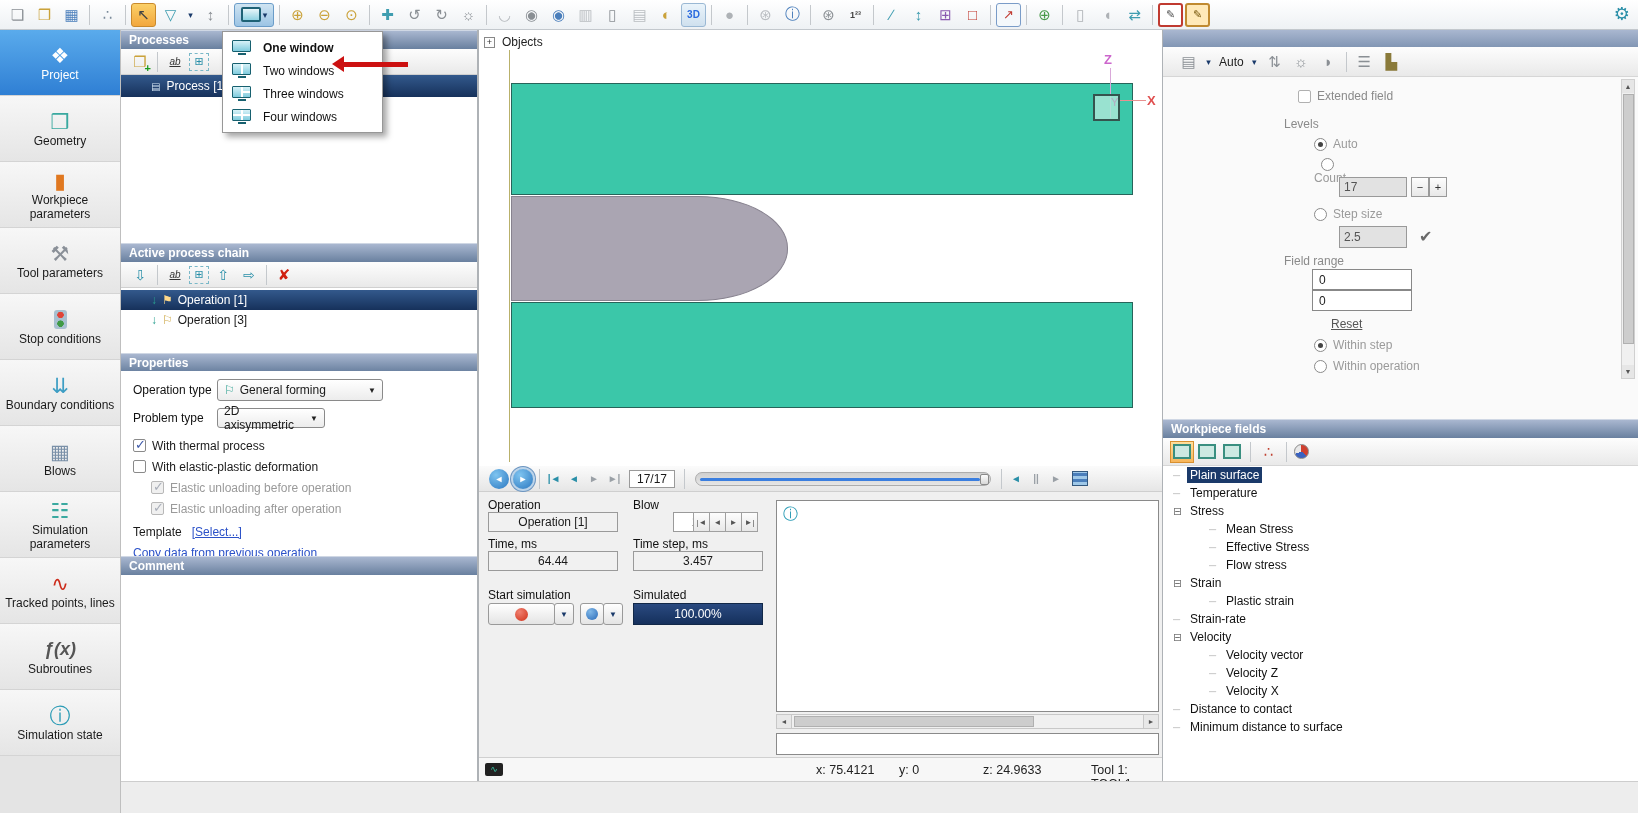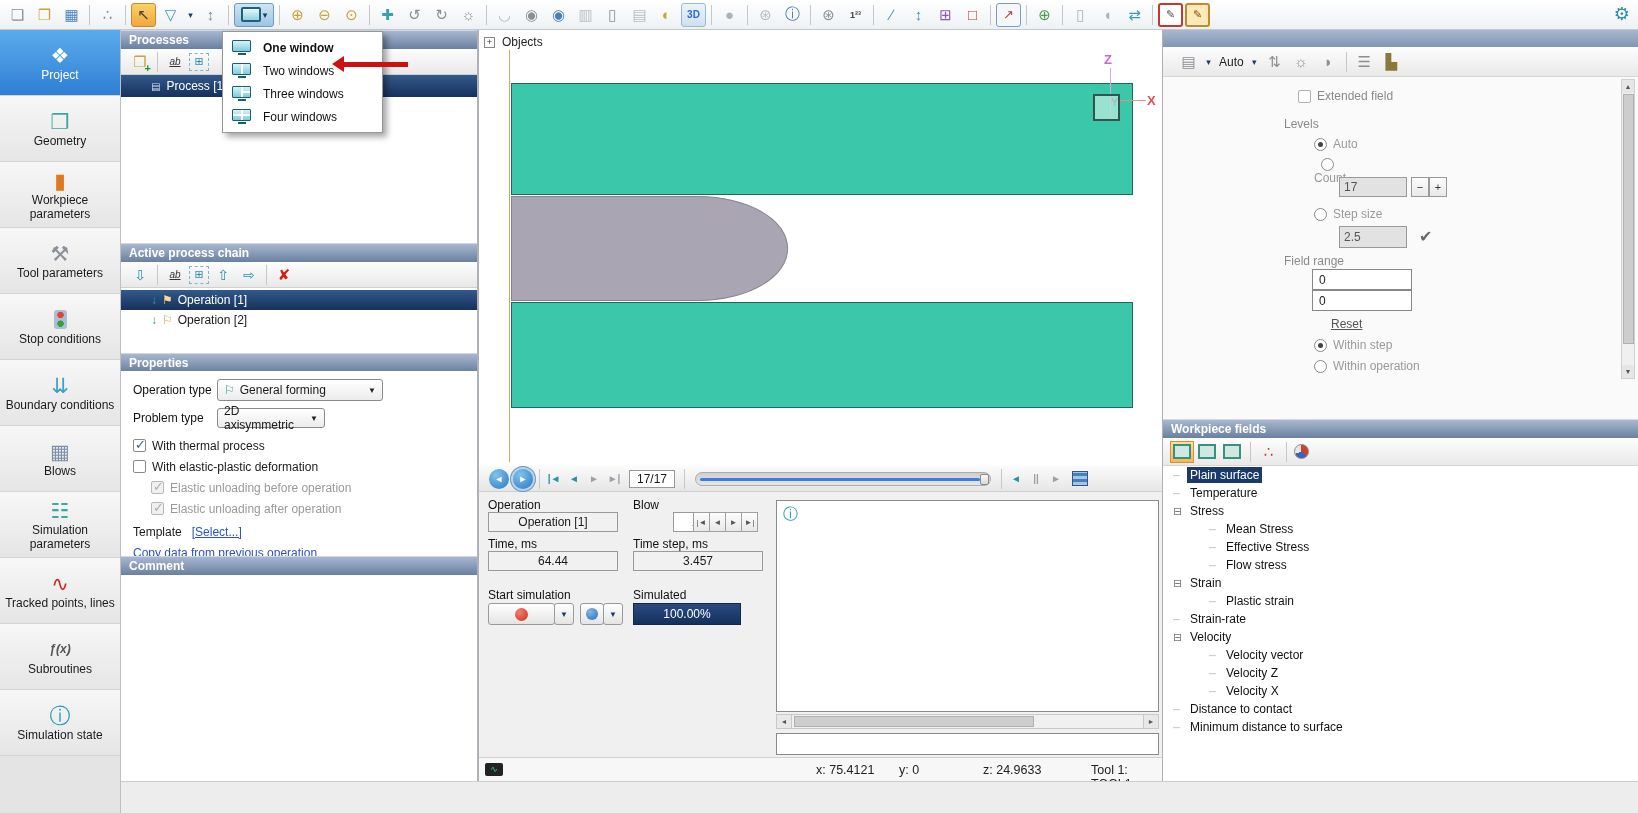--- a/index.html
+++ b/index.html
@@ -33,21 +33,21 @@
   
   .sidebar{position:absolute;left:0;top:30px;width:121px;height:783px;background:#e4e4e4;
            border-right:1px solid #bfbfbf;}
   .sb-item{height:66px;border-bottom:1px solid #d4d4d4;display:flex;flex-direction:column;
            align-items:center;justify-content:center;background:linear-gradient(#f7f7f7,#e5e5e5);
            text-align:center;cursor:pointer;line-height:14px;padding:2px 4px;}
   .sb-item.sel{background:linear-gradient(#5aabec,#2f7fd4);color:#fff;}
   .sb-glyph{font-size:21px;line-height:23px;height:25px;display:flex;align-items:center;justify-content:center;}
   .g-white{color:#fff}.g-teal{color:#3aa9a0}.g-orange{color:#e07820}.g-gray{color:#8a9098}
   .g-blue{color:#3e9ec4}.g-slate{color:#7a90a8}.g-red{color:#cc2b1a}.g-info{color:#2a9bb5}
-  .g-fx{color:#555;font-size:12px;font-weight:bold;font-style:italic;}
+  .g-fx{color:#555;font-size:18px;font-weight:bold;font-style:italic;}
   .ic-stop{width:13px;height:19px;border-radius:3px;background:#a8c0d0;margin:3px 0;
      background-image:radial-gradient(circle at 50% 26%,#e04438 3px,rgba(0,0,0,0) 3.5px),
                       radial-gradient(circle at 50% 72%,#3f9a45 3px,rgba(0,0,0,0) 3.5px);}
   
   .midpanel{position:absolute;left:121px;top:30px;width:357px;height:751px;background:#fff;
             border-right:1px solid #aeb2b6;}
   .phead{position:absolute;left:0;width:100%;height:19px;padding:2px 8px;
          background:linear-gradient(#a9b7d0,#69809f);color:#fff;font-weight:bold;font-size:12px;
          border-top:1px solid #cfd7e4;}
   .ptoolbar{position:absolute;left:0;width:100%;height:26px;display:flex;align-items:center;
@@ -430,21 +430,21 @@
 
         <div class="op-row rowsel sel">
           <span class="oparrow">↓</span>
           <span class="opflag">⚑</span>
           <span>Operation [1]</span>
         </div>
 
         <div class="op-row">
           <span class="oparrow">↓</span>
           <span class="opflag">⚐</span>
-          <span>Operation [2]</span>
+          <span>Operation [3]</span>
         </div>
       </div>
 
     <div class="phead" style="top:323px;">Properties</div>
     <div class="props" style="top:341px;">
       <div class="prow">
         <span class="plabel">Operation type</span>
         <span class="ddl" style="width:166px;">
           <span class="dflag">⚐</span>
           <span>General forming</span>
@@ -586,21 +586,21 @@
     <span class="ctl-label" style="left:9px;top:122px;">Start simulation</span>
     <div class="simbtn" style="left:9px;top:137px;width:67px;height:22px;">
         <span class="dot-red"></span>
       </div>
     <div class="simbtn ddbtn" style="left:75px;top:137px;width:20px;height:22px;">▼</div>
     <div class="simbtn" style="left:101px;top:137px;width:24px;height:22px;">
         <span class="dot-blue"></span>
       </div>
     <div class="simbtn ddbtn" style="left:124px;top:137px;width:20px;height:22px;">▼</div>
     <span class="ctl-label" style="left:154px;top:122px;">Simulated</span>
-    <div class="prog" style="left:154px;top:137px;width:108px;height:22px;">100.00%</div>
+    <div class="prog" style="left:154px;top:137px;width:130px;height:22px;">100.00%</div>
 
     <div class="infopanel">
       <span class="info-i">ⓘ</span>
     </div>
     <div class="hscroll">
       <span class="hs-btn">◄</span>
       <span class="hs-thumb"></span>
       <span class="hs-btn right">►</span>
     </div>
     <div class="extrabox"></div>

